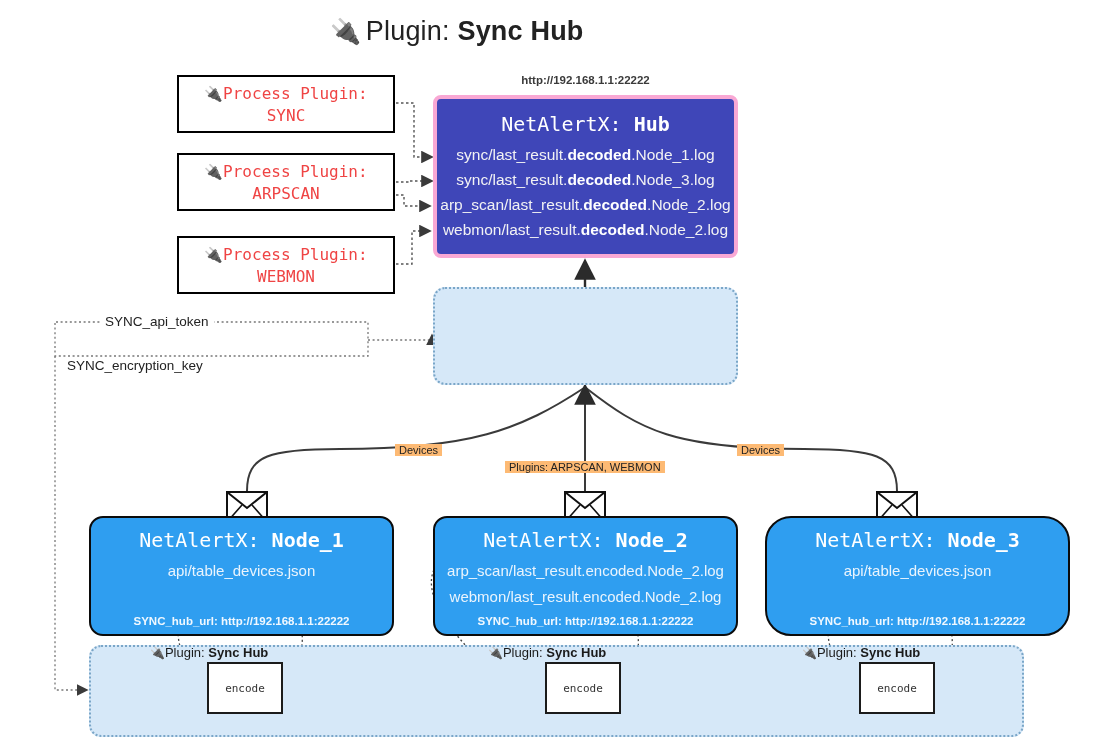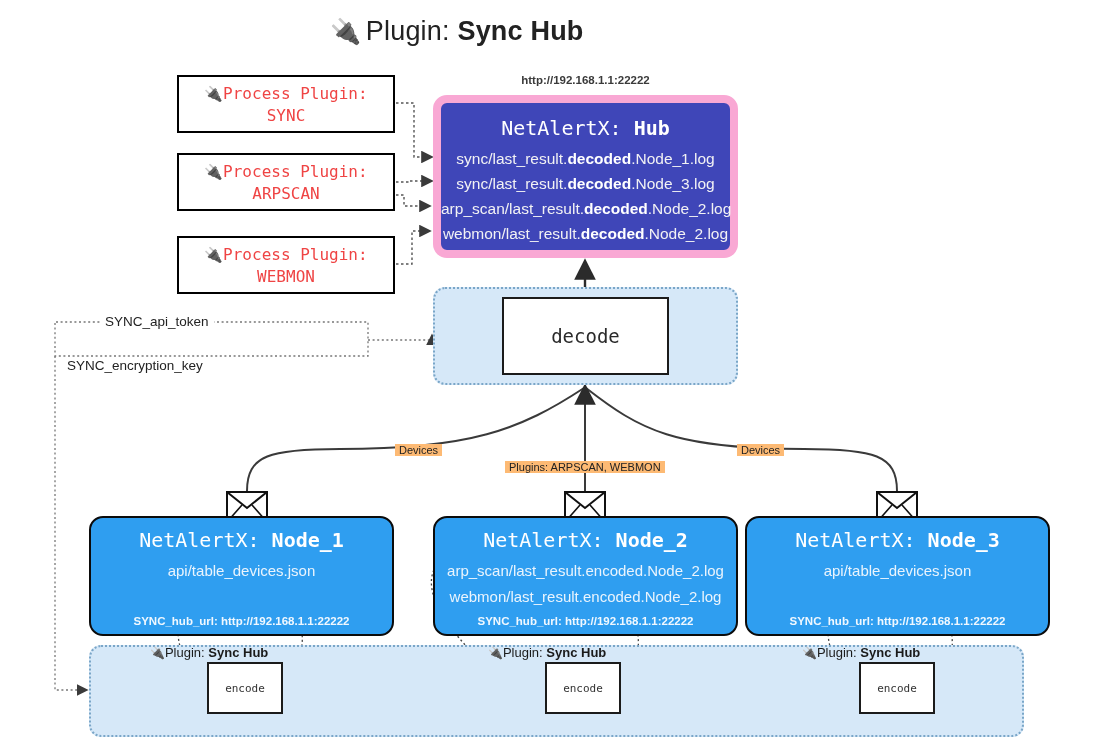--- a/index.html
+++ b/index.html
@@ -24,21 +24,21 @@
     font-family:"DejaVu Sans Mono","Liberation Mono",monospace;
     font-size:16px;line-height:21px;color:#ef4444;
   }
   .procbox .l1{white-space:nowrap;}
   .procbox .l2{white-space:nowrap;}
   .procbox .plug{font-family:"DejaVu Sans",sans-serif;font-size:15px;}
 
   
   #hub{
     left:433px;top:95px;width:305px;height:163px;
-    background:#3f46b8;border:8px solid #f9a8d4;border-radius:14px;
+    background:#3f46b8;border:4px solid #f9a8d4;border-radius:8px;
     color:#ffffff;
   }
   #hub .hubtitle{
     text-align:center;margin-top:13px;
     font-family:"DejaVu Sans Mono","Liberation Mono",monospace;
     font-size:20px;
   }
   #hub .hubtitle b{font-weight:bold;}
   #hub .logline{
     font-size:15.5px;line-height:25px;text-align:center;color:#f2f2f4;
@@ -182,21 +182,20 @@
     <div class="hubtitle"><span>NetAlertX: </span><b>Hub</b></div>
     <div class="loglist">
       <div class="logline"><span>sync/last_result.</span><b>decoded</b><span>.Node_1.log</span></div>
       <div class="logline"><span>sync/last_result.</span><b>decoded</b><span>.Node_3.log</span></div>
       <div class="logline"><span>arp_scan/last_result.</span><b>decoded</b><span>.Node_2.log</span></div>
       <div class="logline"><span>webmon/last_result.</span><b>decoded</b><span>.Node_2.log</span></div>
     </div>
   </div>
 
   <div class="abs" id="decodeband"></div>
-  <div class="abs" id="decodebox">decode</div>
 
   <div class="abs keylabel" style="left:100px;top:314px;">SYNC_api_token</div>
   <div class="abs keylabel" style="left:62px;top:358px;">SYNC_encryption_key</div>
 
   <div class="abs edgelabel" style="left:395px;top:444px;">Devices</div>
   <div class="abs edgelabel" style="left:737px;top:444px;">Devices</div>
   <div class="abs edgelabel" style="left:505px;top:461px;">Plugins: ARPSCAN, WEBMON</div>
 
   <svg class="abs" style="left:226px;top:491px;width:42px;height:32px;" viewBox="0 0 42 32">
     <rect x="1" y="1" width="40" height="30" fill="#fff" stroke="#111" stroke-width="2"></rect>
@@ -224,21 +223,21 @@
 
   <div class="abs node" style="left:433px;top:516px;">
     <div class="ntitle"><span>NetAlertX: </span><b>Node_2</b></div>
     <div class="nlines">
       <div class="nline">arp_scan/last_result.encoded.Node_2.log</div>
       <div class="nline">webmon/last_result.encoded.Node_2.log</div>
     </div>
     <div class="nfoot">SYNC_hub_url: http://192.168.1.1:22222</div>
   </div>
 
-  <div class="abs node" style="left:745px;top:516px;">
+  <div class="abs node" style="left:765px;top:516px;border-radius:26px;">
     <div class="ntitle"><span>NetAlertX: </span><b>Node_3</b></div>
     <div class="nlines">
       <div class="nline">api/table_devices.json</div>
     </div>
     <div class="nfoot">SYNC_hub_url: http://192.168.1.1:22222</div>
   </div>
 
   <div class="abs" id="bottomband"></div>
 
   <div class="abs plugcap" style="left:150px;top:645px;width:190px;">

